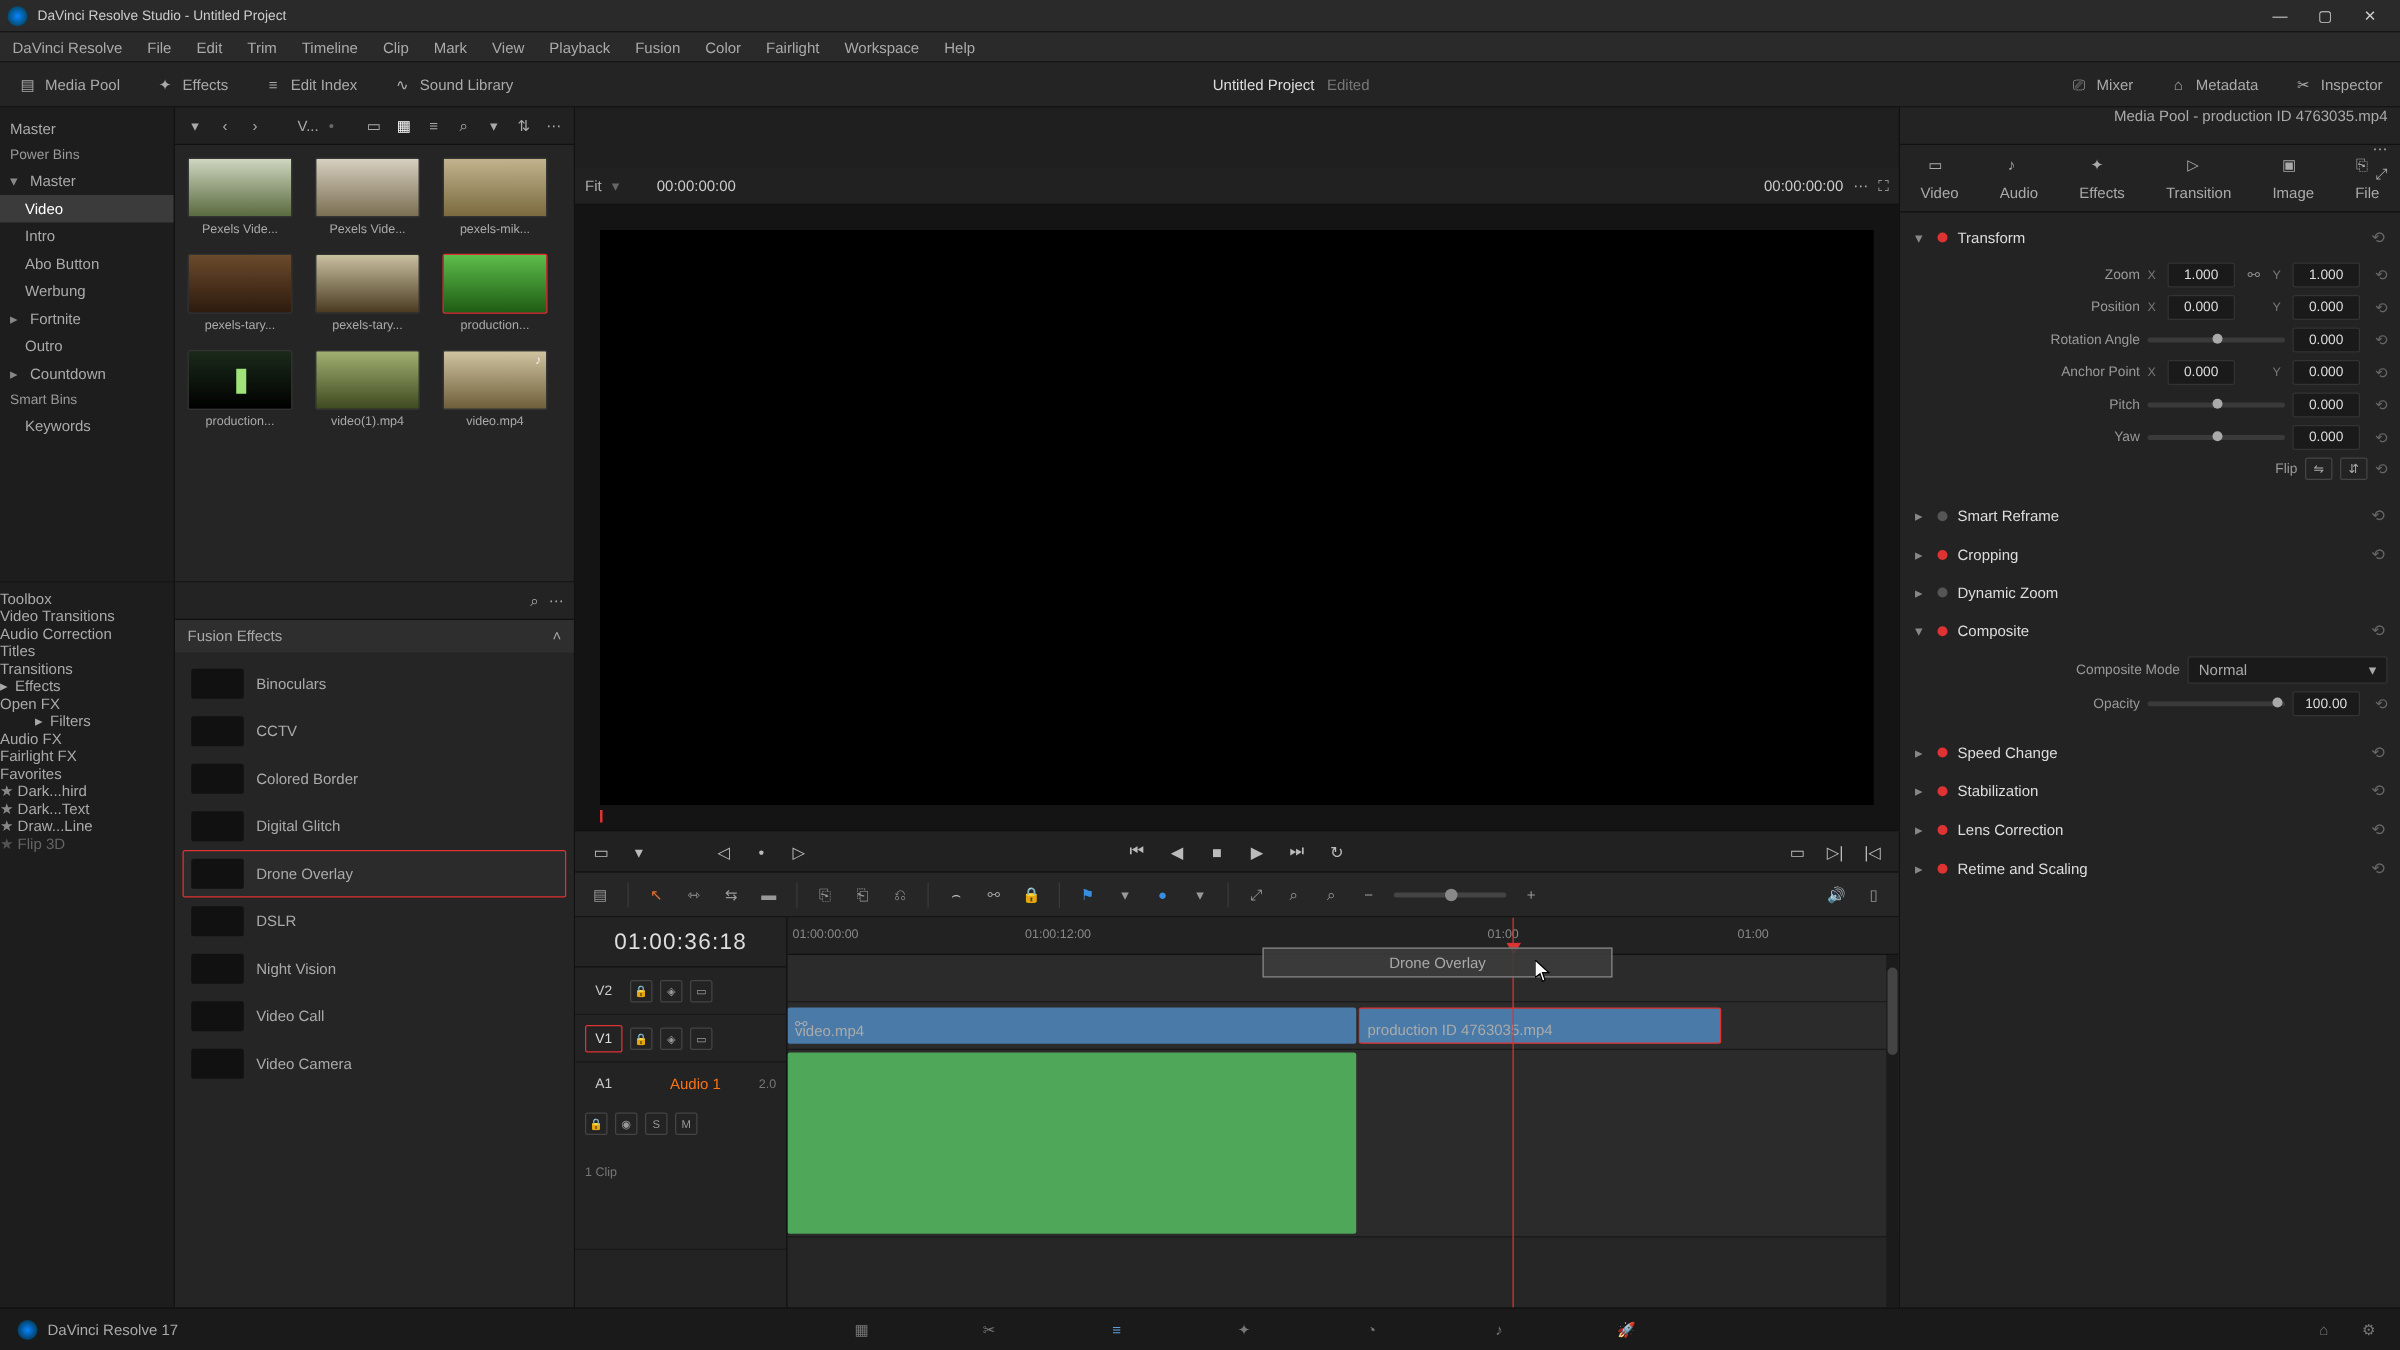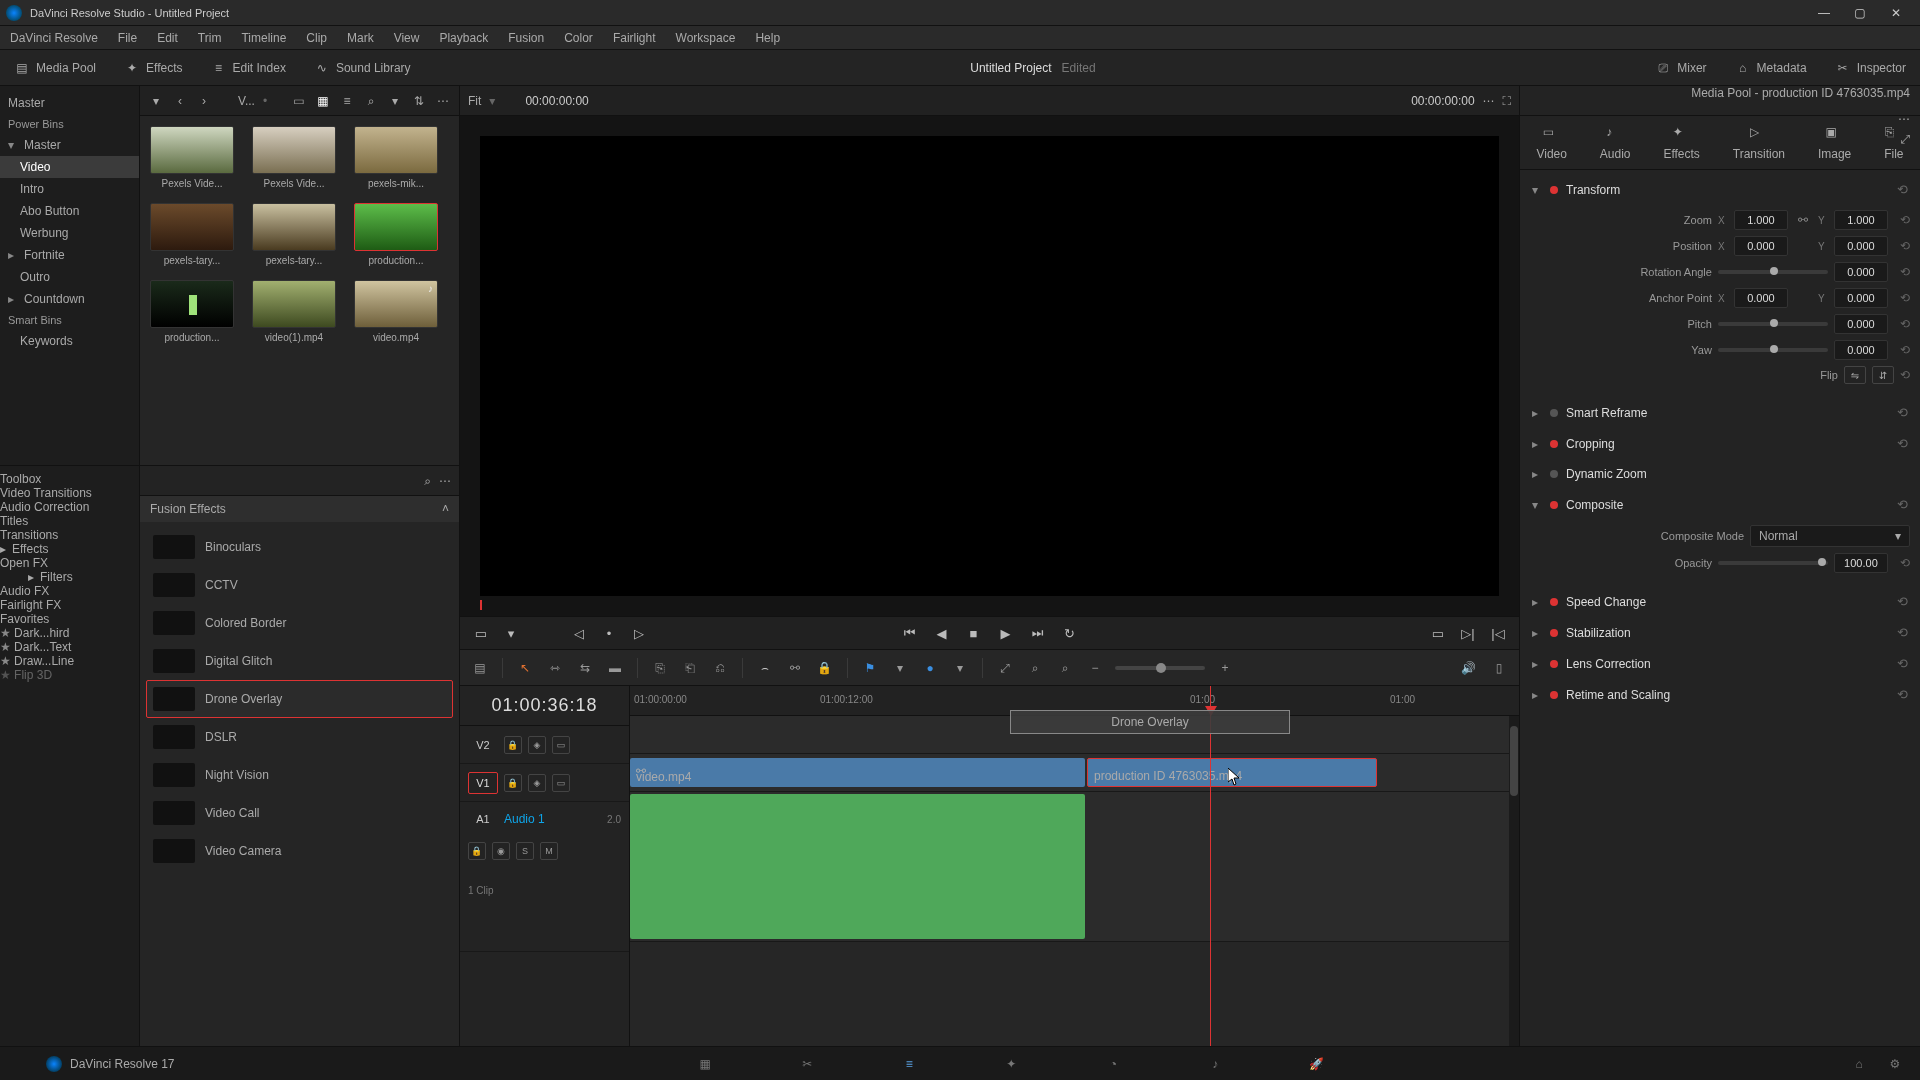--- a/index.html
+++ b/index.html
@@ -65,21 +65,21 @@
 .fx-hdr-bar{height:30px; background:#232323; border-bottom:1px solid #111; display:flex; align-items:center; justify-content:flex-end; padding:0 8px; gap:8px;}
 .fx-cat-hdr{padding:6px 10px; background:#2e2e2e; color:#ddd; font-size:12px; display:flex; justify-content:space-between; align-items:center;}
 .fx-list{flex:1; overflow:auto; padding:6px;}
 .fx-item{display:flex; align-items:center; gap:10px; padding:6px; border:1px solid transparent; border-radius:2px; cursor:grab;}
 .fx-item.sel{border:1px solid #d33; background:#2b2b2b;}
 .fx-item .fx-th{width:42px; height:24px; background:#111; border-radius:2px; display:flex; align-items:center; justify-content:center; font-size:9px; color:#666;}
 .fx-item .fx-lbl{font-size:12px;}
 
 
 .center-col{ display:flex; flex-direction:column; min-height:0; border-right:1px solid #111;}
-.viewer-bar{height:30px; background:#212121; border-bottom:1px solid #111; display:flex; align-items:center; padding:0 8px; gap:8px;}
+.viewer-bar{height:30px; background:#212121; border-bottom:1px solid #111; display:flex; align-items:center; padding:0 8px; gap:8px;margin-top:48px;}
 .viewer-bar .right{margin-left:auto; display:flex; align-items:center; gap:8px;}
 .viewer{ flex:0 0 500px; background:#141414; position:relative;}
 .viewer .black{position:absolute;inset:20px 20px 20px 20px; background:#000;}
 .viewer .tl-scrub{position:absolute; left:20px; right:20px; bottom:6px; height:10px;}
 .viewer .tl-scrub .head{position:absolute; left:0; top:0; width:1px; height:10px; border-left:2px solid #d33;}
 .transport{height:34px; background:#212121; border-top:1px solid #111; border-bottom:1px solid #111; display:flex; align-items:center; justify-content:center; gap:10px;}
 .tbtn{width:22px;height:22px; display:flex; align-items:center; justify-content:center; cursor:pointer; color:#bbb; font-size:13px;}
 .transport{position:relative;}
 .transport .left-g{position:absolute; left:10px; display:flex; gap:8px;}
 .transport .right-g{position:absolute; right:10px; display:flex; gap:8px;}
@@ -144,21 +144,21 @@
 .prow .ax{width:10px; font-size:10px; color:#777;}
 .nbox{width:54px; height:20px; background:#1a1a1a; border:1px solid #333; border-radius:2px; display:flex; align-items:center; justify-content:center; font-size:11px; color:#ddd;}
 .link-ico{width:18px; text-align:center; color:#888;}
 .pslider{width:110px; height:4px; background:#3a3a3a; border-radius:2px; position:relative;}
 .pslider .pk{position:absolute; top:-3px; width:8px;height:8px; background:#aaa; border-radius:50%;}
 .flip-btn{width:22px;height:18px;border:1px solid #444;border-radius:2px; display:flex;align-items:center;justify-content:center; font-size:10px; cursor:pointer;}
 .comp-select{flex:0 0 160px; height:22px; background:#1a1a1a; border:1px solid #333; border-radius:2px; display:flex; align-items:center; justify-content:space-between; padding:0 8px; cursor:pointer;}
 
 
 .page-bar{height:34px; background:#1a1a1a; border-top:1px solid #111; display:flex; align-items:center; padding:0 14px;}
-.page-bar .brand{display:flex; align-items:center; gap:8px;margin-left:32px;}
+.page-bar .brand{display:flex; align-items:center; gap:8px;}
 .page-bar .brand .logo{width:16px;height:16px;border-radius:50%; background:radial-gradient(circle,#0a84ff,#022);}
 .page-bar .pages{flex:1; display:flex; justify-content:center; gap:80px;}
 .page-ico{width:22px;height:22px; display:flex;align-items:center;justify-content:center; cursor:pointer; color:#777;}
 .page-ico.active{color:#5aa0e0;}
 .page-bar .rctls{display:flex; gap:14px;}
 
 .cursor{position:fixed; width:12px; height:18px; z-index:1000; pointer-events:none;}
 .cursor svg{width:12px;height:18px;}
 </style>
 </head>
@@ -473,21 +473,21 @@
         </div>
         <div class="track-head v1">
           <div class="track-label boxed">V1</div>
           <div class="th-btn">🔒</div>
           <div class="th-btn">◈</div>
           <div class="th-btn">▭</div>
         </div>
         <div class="track-head a">
           <div style="display:flex;align-items:center;gap:6px;">
             <div class="track-label plain">A1</div>
-            <span style="color:#0ea5e9;">Audio 1</span>
+            <span style="color:#f97316;margin-left:32px;">Audio 1</span>
             <div style="flex:1"></div>
             <span style="color:#777;font-size:10px;">2.0</span>
           </div>
           <div style="display:flex;gap:6px;margin-top:6px;">
             <div class="th-btn">🔒</div>
             <div class="th-btn">◉</div>
             <div class="th-btn">S</div>
             <div class="th-btn">M</div>
           </div>
           <div style="margin-top:19px;color:#777;font-size:10px;">1 Clip</div>

